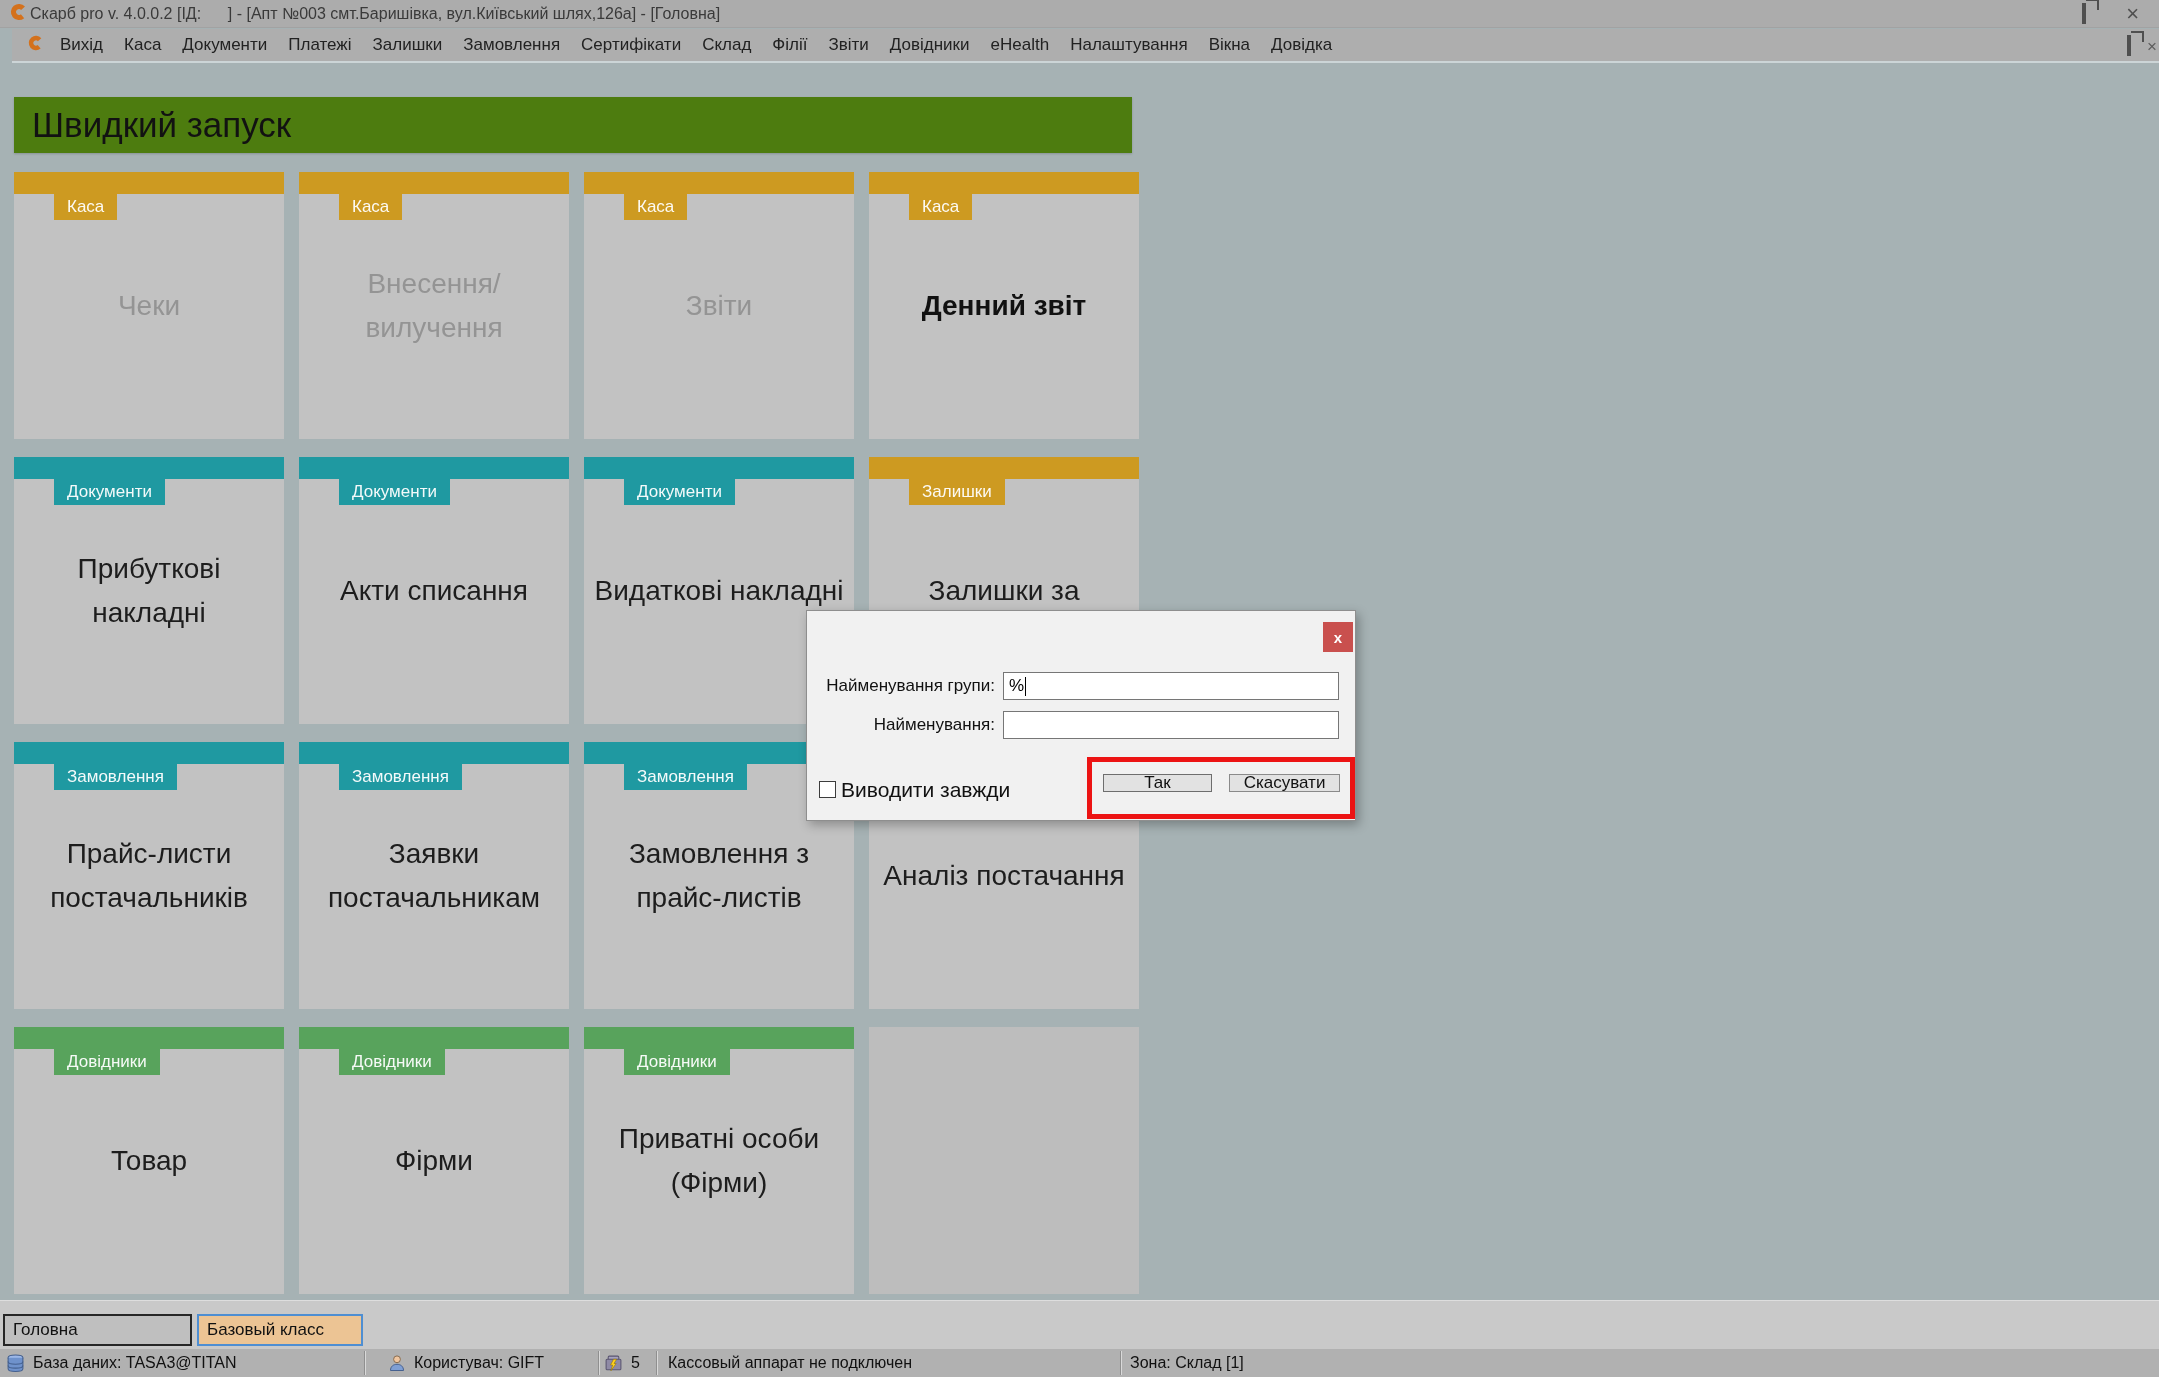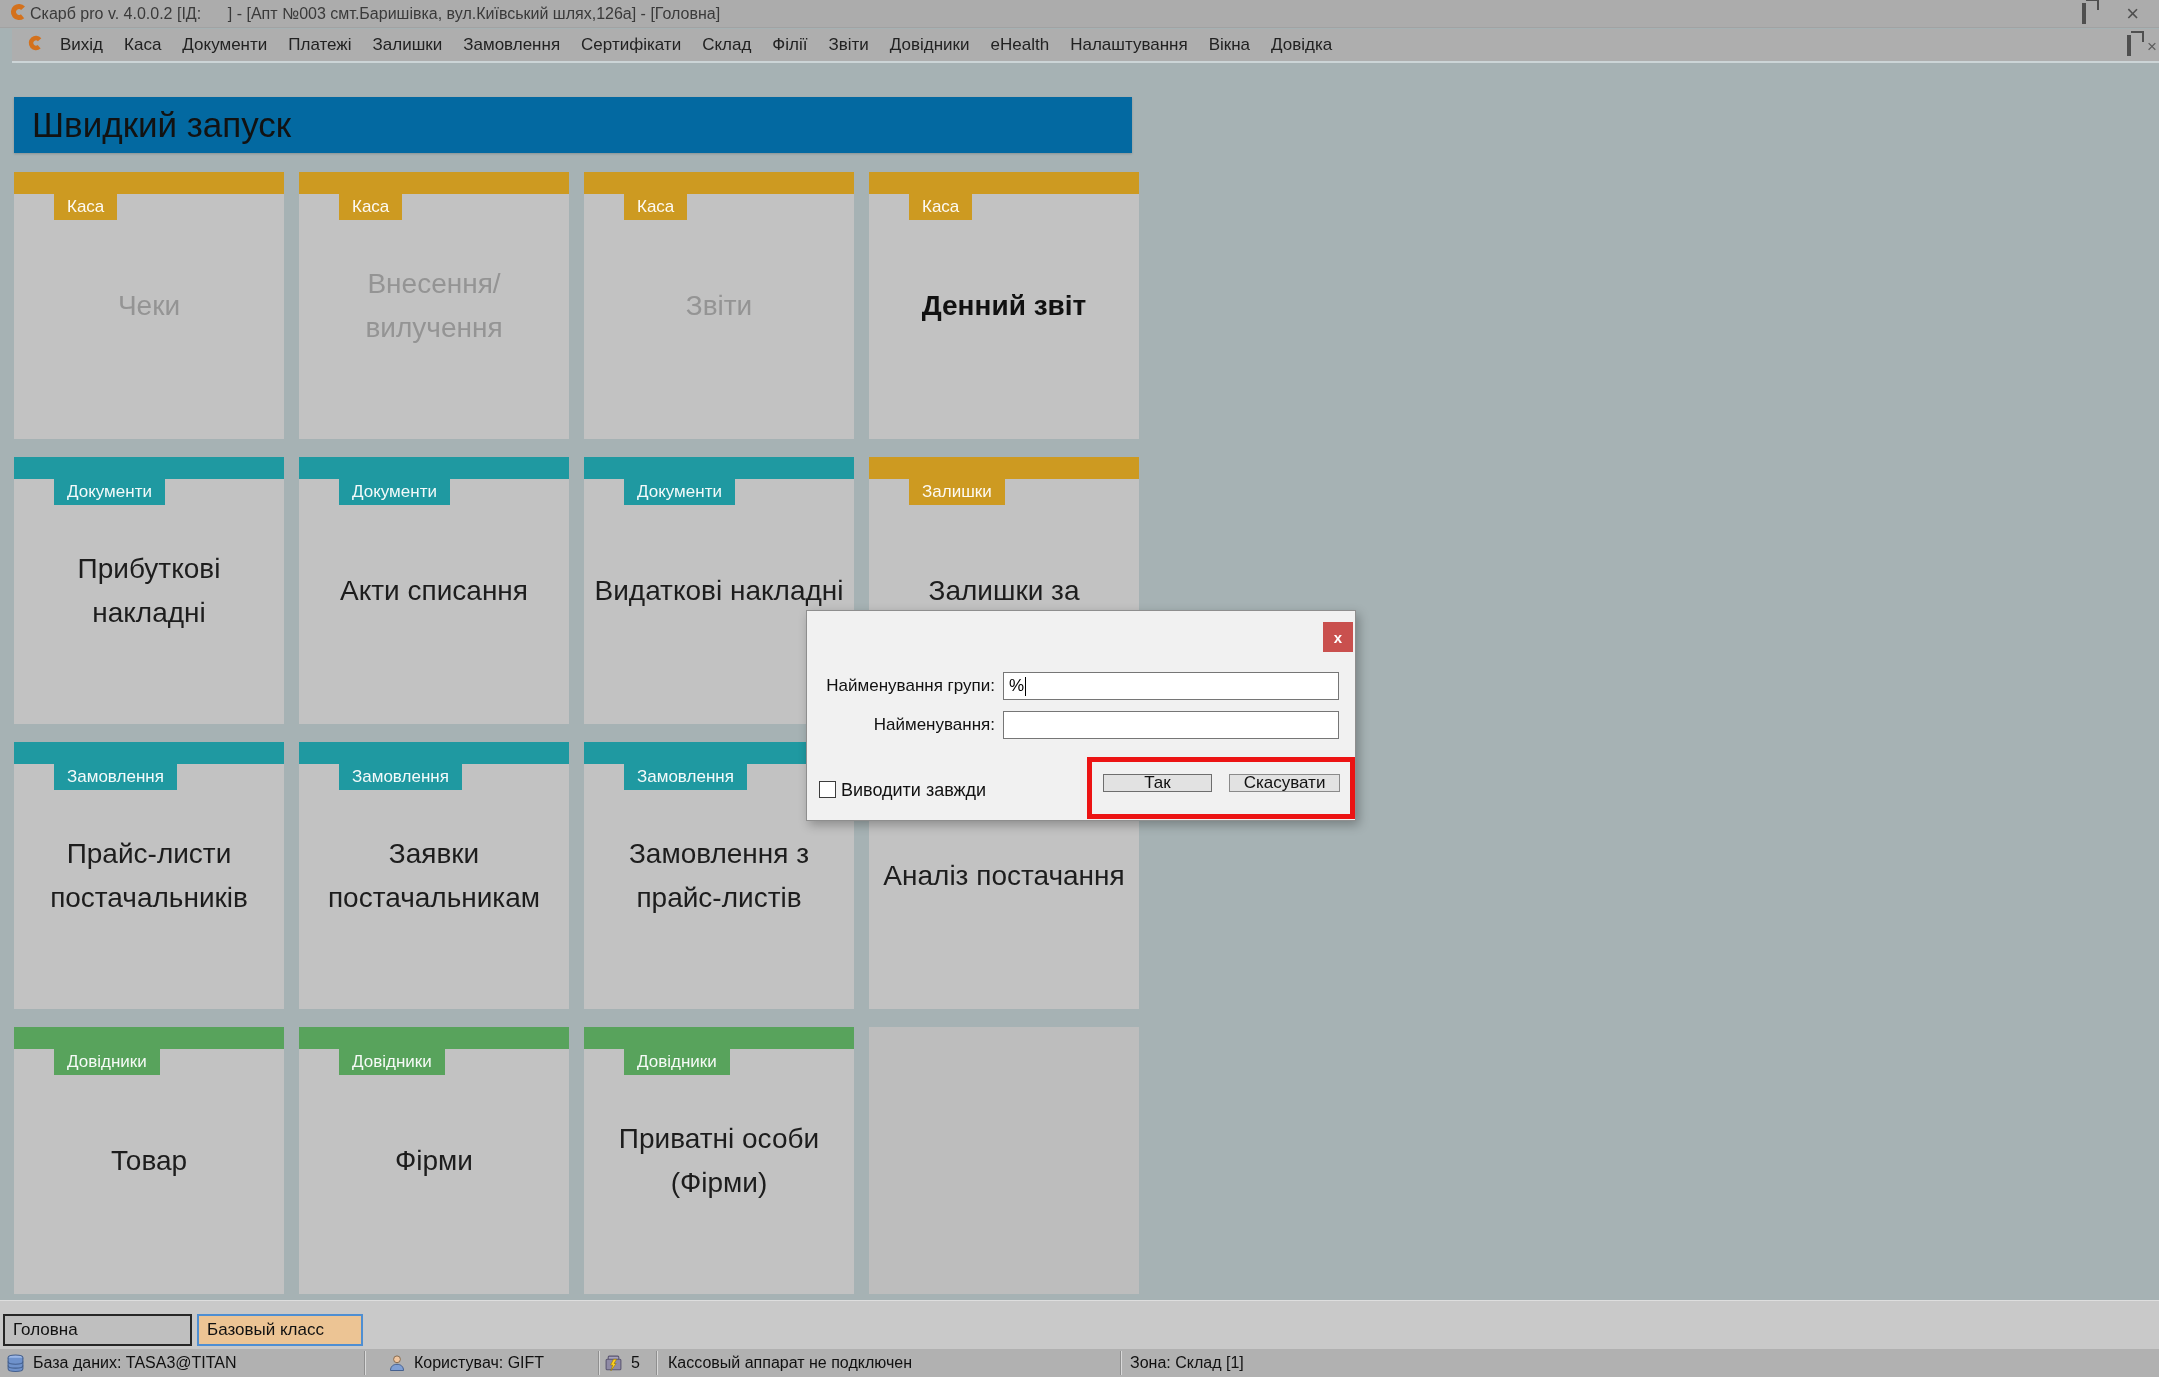--- a/index.html
+++ b/index.html
@@ -23,21 +23,21 @@
   .menubar{position:absolute;left:12px;top:29px;width:100%;height:34px;background:#aeaeae;
            display:flex;align-items:center;border-bottom:2px solid #ccd5d7;}
   .menubar .logo{margin-left:16px;margin-right:16px;}
   .menu-item{font-size:17px;color:#222;margin-right:21px;cursor:default;}
   .mdi-controls{position:absolute;right:14px;top:0;height:34px;display:flex;gap:16px;align-items:center;}
   .mdi-controls .glyph-min{width:10px;}
   .mdi-controls .glyph-restore{transform:scale(.75);}
   .mdi-controls .glyph-close{font-size:17px;color:#5d5d5d;}
 
   
-  .page-header{position:absolute;left:14px;top:97px;width:1118px;height:56px;background:#0369a1;
+  .page-header{position:absolute;left:14px;top:97px;width:1118px;height:56px;background:#4d7c0f;
                display:flex;align-items:center;padding-left:18px;font-size:35px;font-weight:500;
                color:#121212;box-shadow:0 1px 2px rgba(0,0,0,.18);}
   .tile-grid{position:absolute;left:14px;top:172px;width:1130px;height:1122px;}
   .tile{position:absolute;width:270px;height:267px;background:#c2c2c2;}
   .tile.empty{background:#bdbdbd;}
   .tile-bar{position:absolute;left:0;top:0;width:100%;height:22px;}
   .tile-badge{position:absolute;left:40px;top:22px;padding:3px 13px;font-size:17px;
               color:rgba(255,255,255,.95);white-space:nowrap;}
   .tile-label{position:absolute;left:0;top:0;width:100%;height:100%;display:flex;align-items:center;
               justify-content:center;text-align:center;font-size:28px;line-height:1.55;color:#1d1d1d;
@@ -55,21 +55,21 @@
           color:#fff;font-size:15px;font-weight:700;display:flex;align-items:center;
           justify-content:center;cursor:default;}
   .dlg-label{position:absolute;left:0;width:188px;text-align:right;font-size:17px;color:#111;
           height:28px;line-height:28px;padding-left:12px;}
   .dlg-input{position:absolute;left:196px;width:336px;height:28px;background:#fff;
           border:1px solid #767676;font-size:17px;color:#000;display:flex;align-items:center;
           padding-left:5px;}
   .caret{display:inline-block;width:1px;height:19px;background:#000;margin-left:1px;}
   .dlg-checkbox{position:absolute;left:12px;top:170px;width:17px;height:17px;background:#fff;
           border:1px solid #3c3c3c;}
-  .dlg-checkbox-label{position:absolute;left:34px;top:170px;font-size:18px;height:18px;
+  .dlg-checkbox-label{position:absolute;left:34px;top:170px;font-size:21px;height:18px;
           line-height:18px;color:#111;}
   .btn{position:absolute;top:163px;height:18px;background:#e2e2e2;border:1px solid #8a8a8a;
           font-size:17px;color:#111;display:flex;align-items:center;justify-content:center;
           font-family:inherit;cursor:default;}
   .btn-ok{left:296px;width:109px;border-color:#6e6e6e;}
   .btn-cancel{left:422px;width:111px;}
   .annotation{position:absolute;left:1087px;top:757px;width:268px;height:62px;
           border:5px solid #ec1313;z-index:50;}
 
   

